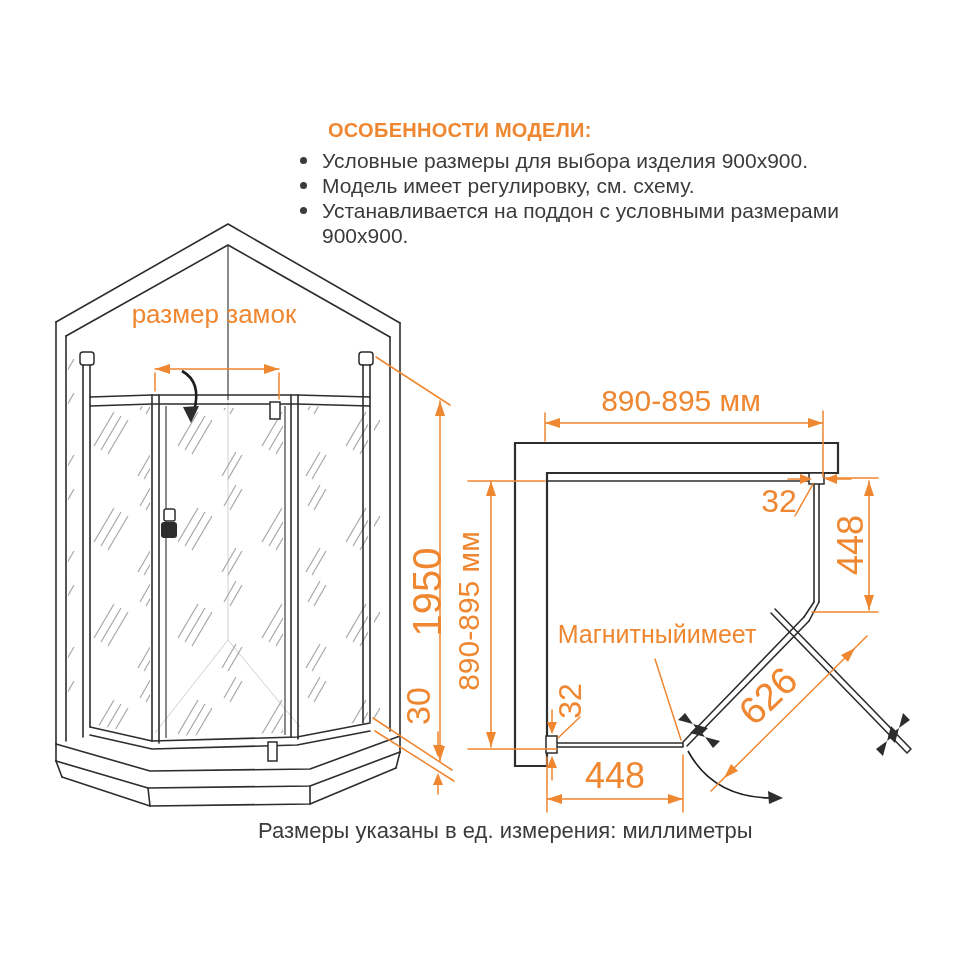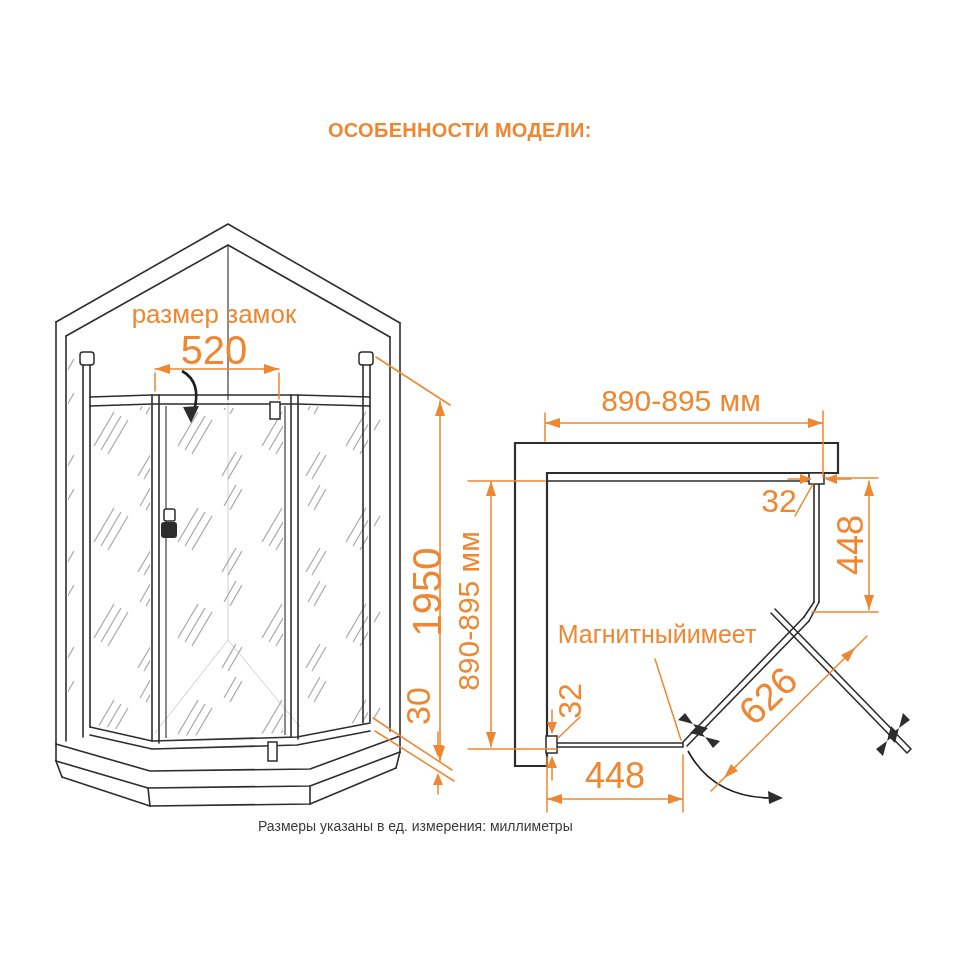--- a/index.html
+++ b/index.html
@@ -27,21 +27,21 @@
 
   
   .txt{position:absolute;z-index:2;color:var(--ink)}
   .heading{left:328px;top:119px;font-size:20px;font-weight:bold;color:var(--accent);
     letter-spacing:.3px;white-space:nowrap}
   ul.feats{position:absolute;z-index:2;left:296px;top:148px;width:575px;list-style:none;
     font-size:21px;line-height:25px;color:var(--ink)}
   ul.feats li{position:relative;padding-left:26px}
   ul.feats li::before{content:"";position:absolute;left:4px;top:9px;width:7px;height:7px;
     border-radius:50%;background:var(--ink)}
-  .caption{left:258px;top:818px;font-size:14px;white-space:nowrap}
+  .caption{left:258px;top:818px;font-size:22px;white-space:nowrap}
 
   .dim{position:absolute;z-index:2;display:flex;align-items:center;justify-content:center;
     color:var(--accent);white-space:nowrap;width:240px;height:50px;text-align:center}
   .r90{transform:rotate(-90deg)}
   .r44{transform:rotate(-44deg)}
   .magnit{flex-direction:row;line-height:26px}
 </style>
 </head>
 <body>
 
@@ -196,23 +196,27 @@
 
         <path class="o" d="M552,710 L552,732 M552,780 L552,758 M580,717 L558,738"></path>
         <polygon class="of" points="552,734 547,722 557,722"></polygon>
         <polygon class="of" points="552,756 547,768 557,768"></polygon>
       </g>
     </g>
   </svg>
 
   <div class="txt heading">ОСОБЕННОСТИ МОДЕЛИ:</div>
 
+  <ul class="feats">
+    <li>Условные размеры для выбора изделия 900x900.</li>
+    <li>Модель имеет регулировку, см. схему.</li>
+    <li>Устанавливается на поддон с условными размерами 900x900.</li>
+  </ul>
 
   <div class="dim" style="left:94px;top:289px;font-size:26px">размер замок</div>
-  <div class="dim" style="left:94px;top:325px;font-size:40px">520</div>
   <div class="dim r90" style="left:307px;top:567px;font-size:40px">1950</div>
   <div class="dim r90" style="left:298px;top:681px;font-size:34px">30</div>
 
   <div class="dim" style="left:561px;top:376px;font-size:30px">890-895 мм</div>
   <div class="dim r90" style="left:349px;top:586px;font-size:30px">890-895 мм</div>
   <div class="dim" style="left:659px;top:476px;font-size:32px">32</div>
   <div class="dim r90" style="left:731px;top:520px;font-size:36px">448</div>
   <div class="dim magnit" style="left:537px;top:606px;height:56px;font-size:25px">
     <span>Магнитный</span>
     <span>имеет</span>

